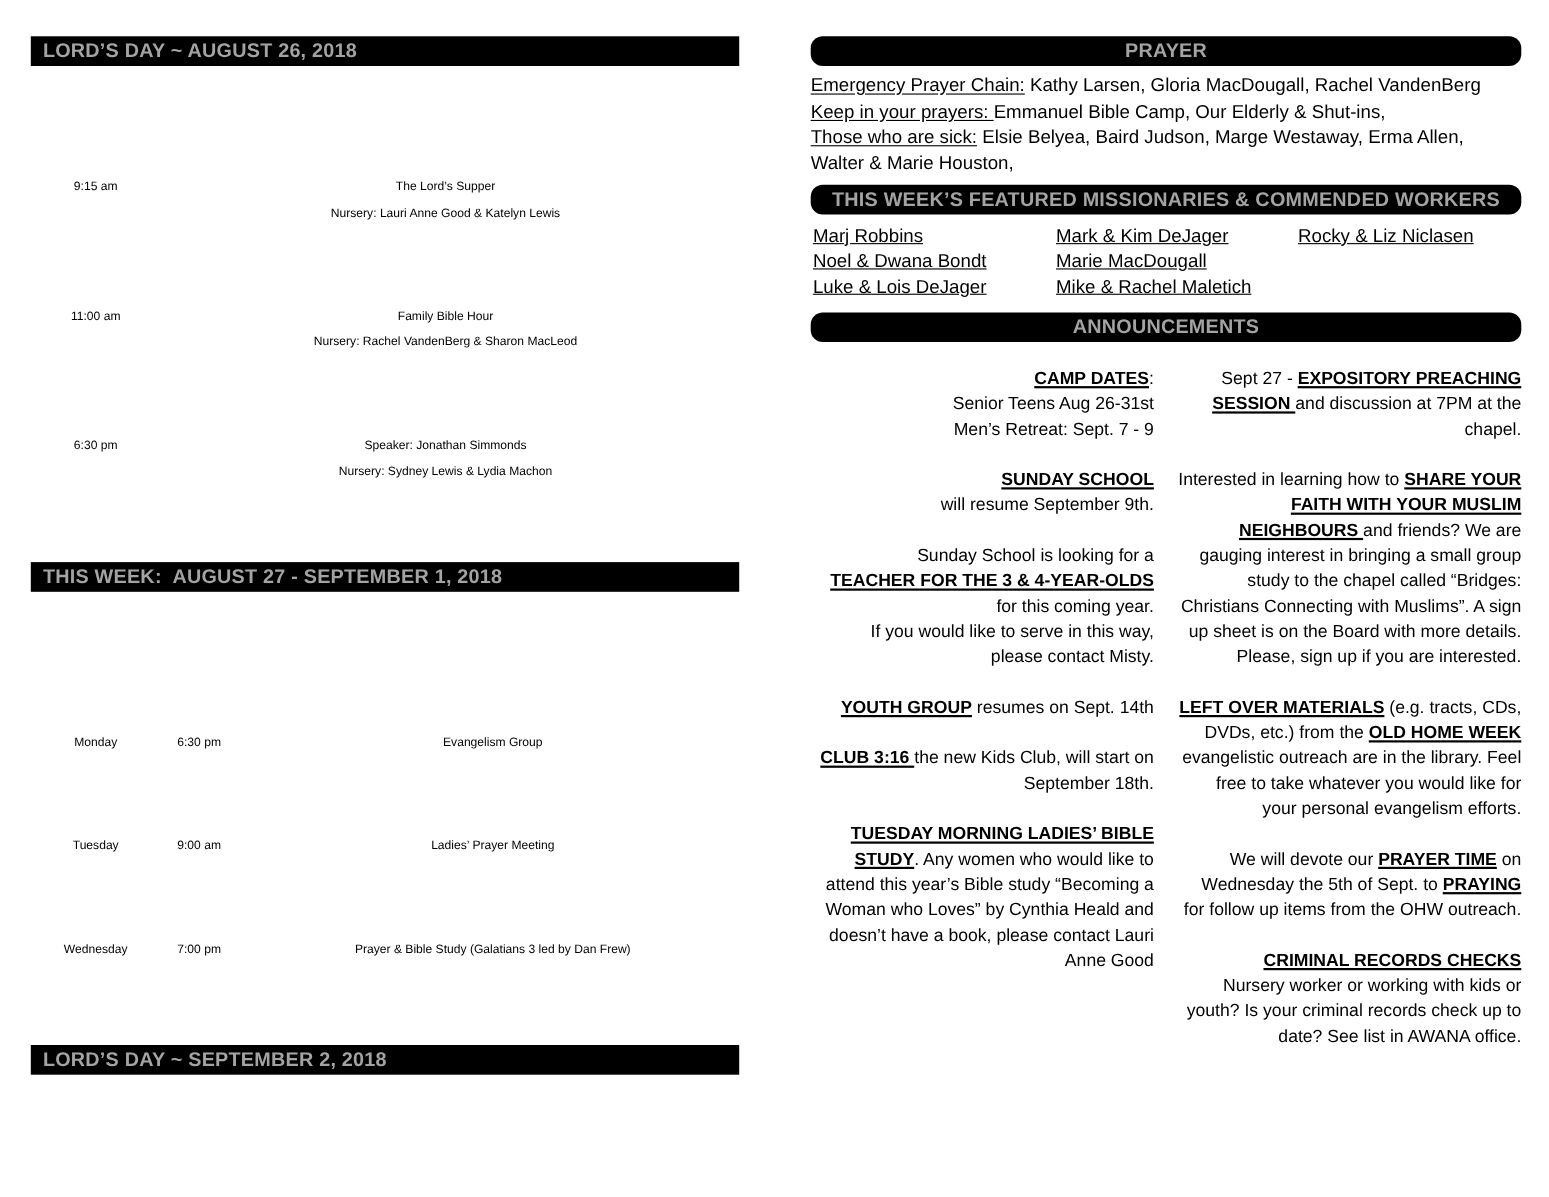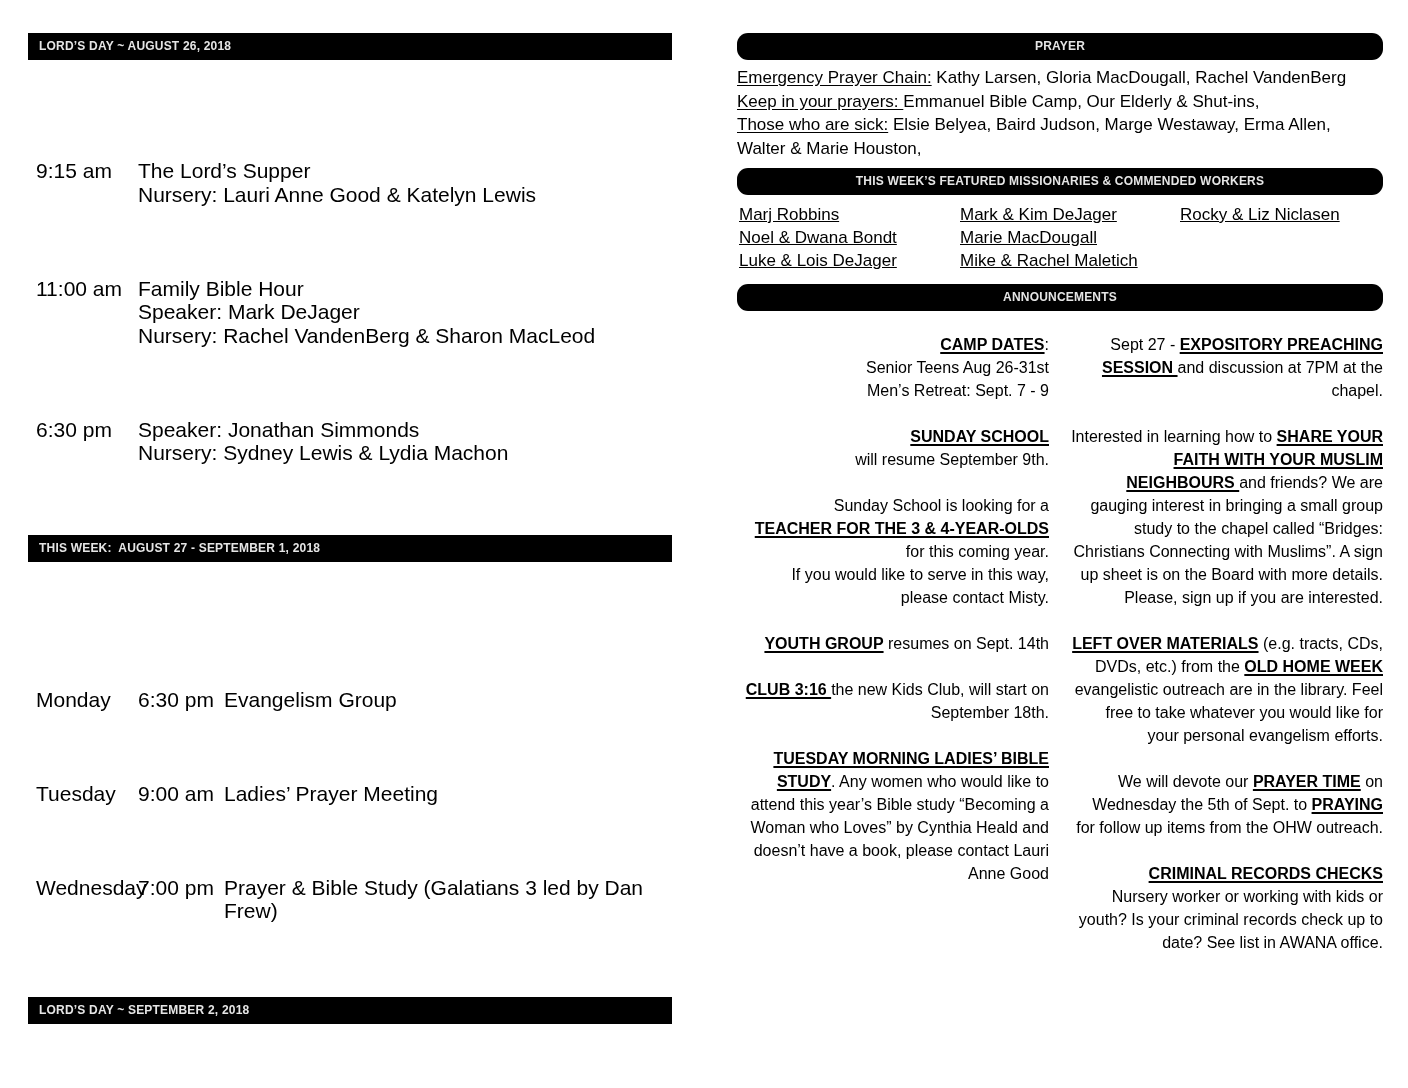--- a/index.html
+++ b/index.html
@@ -14,38 +14,39 @@
   .sheet {
     display: flex;
     padding: 33px 25px 0 28px;
     gap: 65px;
   }
   .page-left  { flex: 0 0 644px; width: 644px; }
   .page-right { flex: 0 0 646px; width: 646px; }
 
   .bar {
     background: #000;
-    color: #e5e5e5;
+    color: #a3a3a3;
     font-weight: 700;
-    font-size: 12px;
+    font-size: 18px;
     height: 27px;
     line-height: 27px;
     padding: 0 11px;
     white-space: pre;
     letter-spacing: 0.2px;
   }
   .bar-center { text-align: center; border-radius: 11px; }
 
   
   .rows {
     padding-left: 8px;
     margin-top: 5px;
-    font-size: 21px;
+    font-size: 11px;
     line-height: 23.5px;
     white-space: pre-wrap;
+    text-align: center;
   }
   .row-time  { display: grid; grid-template-columns: 102px 1fr; }
   .row-week  { display: grid; grid-template-columns: 102px 86px 1fr; }
 
   .mt-s2 { margin-top: 23px; }
   .mt-s3 { margin-top: 27px; }
   .rows-gap { margin-top: 32px; }
 
   
   .prayer {
@@ -90,21 +91,21 @@
       <div class="rows">
         
       
           <div class="row-time">
             <div>9:15 am</div>
             <div><div>The Lord’s Supper</div><div>Nursery: Lauri Anne Good &amp; Katelyn Lewis</div></div>
           </div>
         
           <div class="row-time">
             <div>11:00 am</div>
-            <div><div>Family Bible Hour</div><div>Speaker: Mark DeJager</div><div>Nursery: Rachel VandenBerg &amp; Sharon MacLeod</div></div>
+            <div><div>Family Bible Hour</div><div>Nursery: Rachel VandenBerg &amp; Sharon MacLeod</div></div>
           </div>
         
           <div class="row-time">
             <div>6:30 pm</div>
             <div><div>Speaker: Jonathan Simmonds</div><div>Nursery: Sydney Lewis &amp; Lydia Machon</div></div>
           </div>
         </div>
     </section>
 
     <section class="mt-s2">

